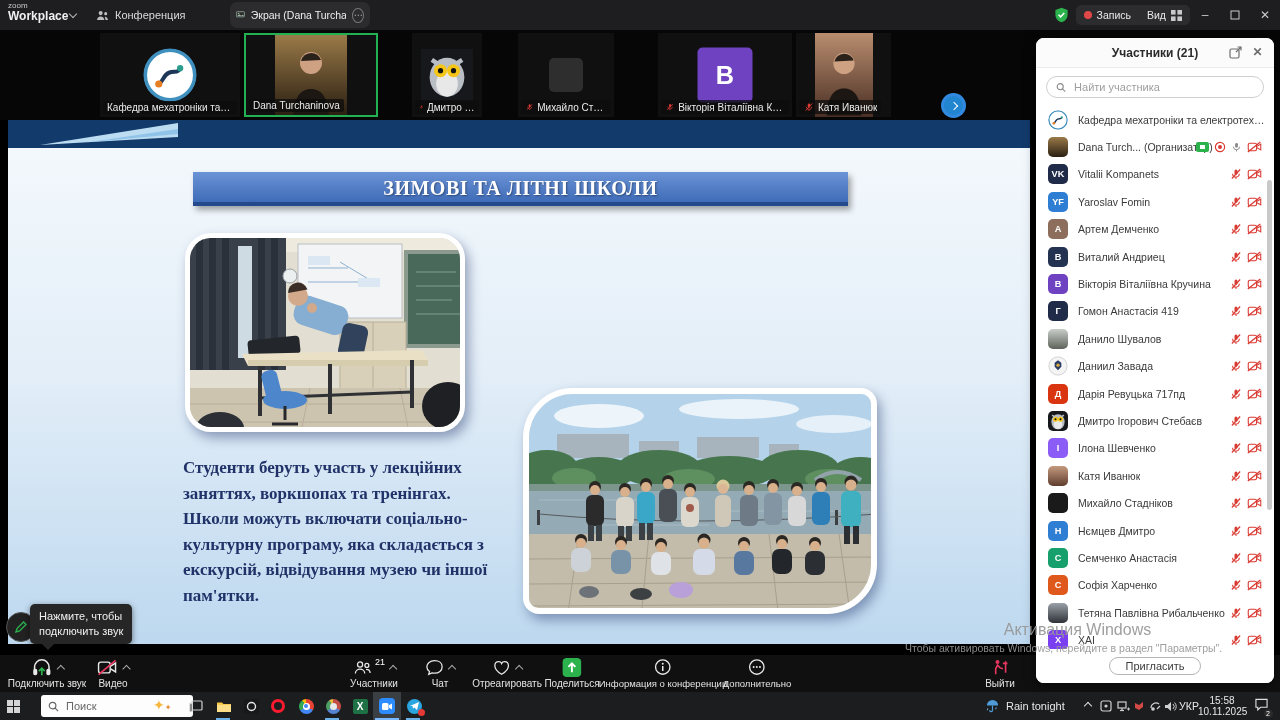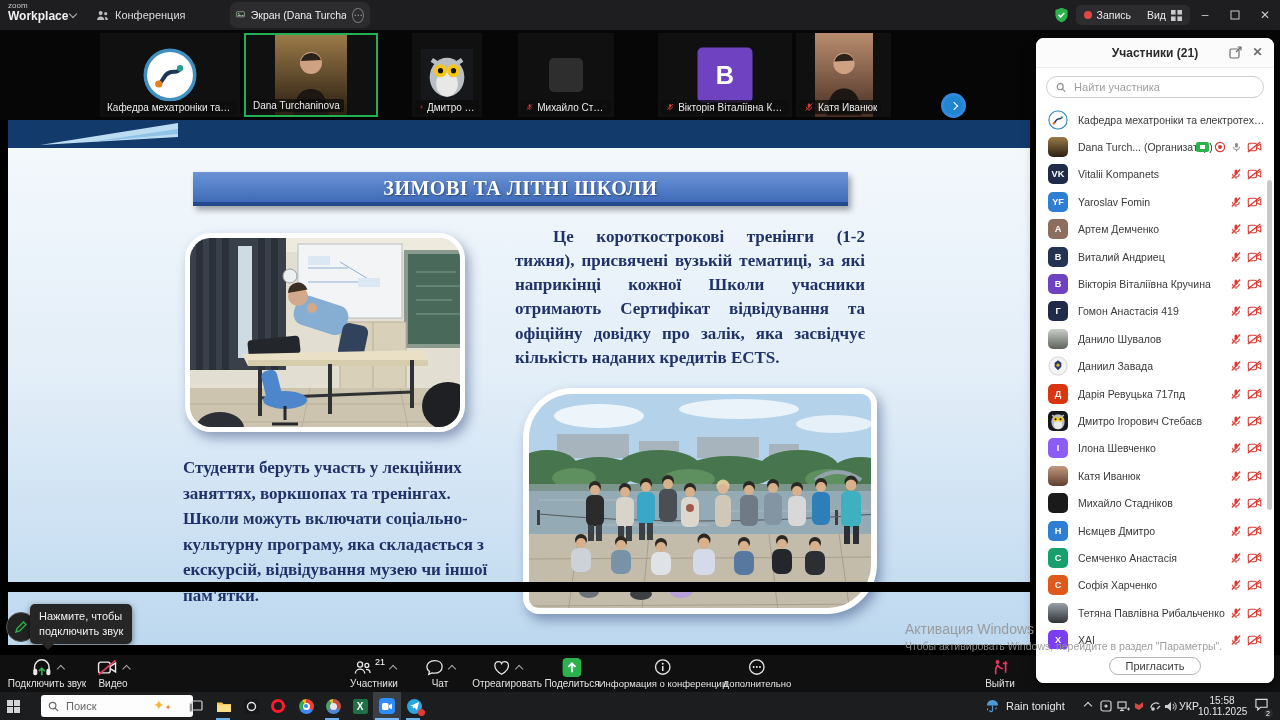--- a/index.html
+++ b/index.html
@@ -33,21 +33,21 @@
   .thumb-label{position:absolute;left:3px;bottom:3px;max-width:calc(100% - 6px);background:rgba(12,12,12,.75);
     color:#eaeaea;font-size:10px;padding:1px 4px;border-radius:2px;display:flex;align-items:center;gap:3px;
     white-space:nowrap;overflow:hidden;}
   .thumb-label span{overflow:hidden;text-overflow:ellipsis;}
   .center-box{position:absolute;left:50%;top:50%;transform:translate(-50%,-50%);display:flex;align-items:center;justify-content:center;}
   #next-btn{position:absolute;left:941px;top:63px;width:25px;height:25px;border-radius:50%;background:#2185d0;
     border:3px solid rgba(80,150,255,.35);display:flex;align-items:center;justify-content:center;}
   #next-btn .chev{border-color:#fff;}
 
   
-  #share{position:absolute;left:0;top:120px;width:1030px;height:472px;background:#000;}
+  #share{position:absolute;left:0;top:120px;width:1030px;height:534px;background:#000;}
   #slide-band{position:absolute;left:8px;top:0;width:1022px;height:28px;background:#123a6b;}
   #slide{position:absolute;left:8px;top:28px;width:1022px;height:497px;
     background:linear-gradient(180deg,#f3f8fc 0%,#e3eef8 45%,#bdd8ef 100%);}
   #banner{position:absolute;left:185px;top:24px;width:655px;height:34px;
     background:linear-gradient(180deg,#6b93d6,#3f6cb8);border-bottom:4px solid #24498c;
     box-shadow:3px 4px 6px rgba(0,0,0,.35);color:#fff;font-family:"Liberation Serif",serif;font-weight:bold;
     font-size:20px;letter-spacing:.5px;text-align:center;line-height:32px;text-shadow:1px 1px 2px rgba(0,0,0,.4);}
   .slide-photo{position:absolute;border:5px solid #fff;box-shadow:4px 6px 12px rgba(40,60,110,.45);overflow:hidden;background:#dadada;}
   #photo1{left:177px;top:85px;width:280px;height:199px;border-radius:26px;}
   #photo2{left:515px;top:240px;width:354px;height:226px;border-radius:50px 16px 50px 16px;border-width:6px;}
@@ -80,21 +80,21 @@
   .avatar{border-radius:5px;display:flex;align-items:center;justify-content:center;color:#fff;font-weight:bold;overflow:hidden;flex:none;}
   .p-name{margin-left:10px;font-size:10.5px;color:#3a3a3a;white-space:nowrap;overflow:hidden;text-overflow:ellipsis;max-width:150px;}
   .p-icons{position:absolute;right:12px;display:flex;align-items:center;gap:5px;}
   #p-scroll{position:absolute;right:2px;top:142px;width:5px;height:330px;background:#c9c9c9;border-radius:3px;z-index:5;}
   #p-footer{position:absolute;left:0;bottom:0;width:238px;height:34px;background:#fff;display:flex;align-items:center;justify-content:center;}
   #invite-btn{border:1px solid #b5b5b5;border-radius:12px;background:#fff;color:#3c3c3c;font-size:11px;padding:2px 16px;
     font-family:"Liberation Sans",sans-serif;}
 
   
   #watermark{position:absolute;left:905px;top:621px;width:345px;z-index:50;color:rgba(150,150,150,.92);pointer-events:none;}
-  #watermark .w1{font-size:14px;}
+  #watermark .w1{font-size:16px;text-align:center;}
   #watermark .w2{font-size:10.5px;margin-top:3px;}
 
   
   #toolbar{position:absolute;left:0;top:655px;width:1280px;height:37px;background:#101011;z-index:20;}
   .tbtn{position:absolute;top:2px;display:flex;flex-direction:column;align-items:center;transform:translateX(-50%);}
   .tbtn .ico-row{height:20px;display:flex;align-items:center;gap:2px;position:relative;}
   .tbtn .lbl{font-size:10px;color:#e3e3e3;margin-top:1px;white-space:nowrap;}
   .tbtn .badge{font-size:9px;color:#fff;position:relative;top:-5px;}
   .tbtn .chev{border-color:#a8a8a8;margin-left:3px;position:relative;top:2px;}
 
@@ -335,21 +335,20 @@
             </g>
           <line x1="70" y1="160" x2="222" y2="154" stroke="#2f3134" stroke-width="3"></line>
           <rect x="74" y="132" width="16" height="34" rx="6" fill="#4e86cc" transform="rotate(-14 82 149)"></rect>
           <ellipse cx="95" cy="162" rx="22" ry="9" fill="#4e86cc"></ellipse>
           <path d="M95 168v14M82 186h26" stroke="#26282b" stroke-width="3" fill="none"></path>
           <ellipse cx="258" cy="168" rx="26" ry="24" fill="#1e2023"></ellipse>
           <ellipse cx="30" cy="190" rx="24" ry="16" fill="#2c3036"></ellipse>
         </svg>
       </div>
 
-      <div id="ptext-right" class="slide-text">Це короткострокові тренінги (1-2 тижня), присвячені вузькій тематиці, за які наприкінці кожної Школи учасники отримають Сертифікат відвідування та офіційну довідку про залік, яка засвідчує кількість наданих кредитів ECTS.</div>
 
       <div id="photo2" class="slide-photo">
         <svg width="354" height="226" viewBox="0 0 354 226">
           <rect width="354" height="100" fill="#b4d3ea"></rect>
           <ellipse cx="70" cy="22" rx="45" ry="12" fill="#f3f8fc" opacity=".9"></ellipse>
             <ellipse cx="210" cy="15" rx="60" ry="10" fill="#f3f8fc" opacity=".85"></ellipse>
             <ellipse cx="305" cy="30" rx="38" ry="9" fill="#f3f8fc" opacity=".8"></ellipse>
           <g fill="#a7b4bd">
               <rect x="28" y="40" width="72" height="24"></rect>
               <rect x="110" y="47" width="40" height="17"></rect>

